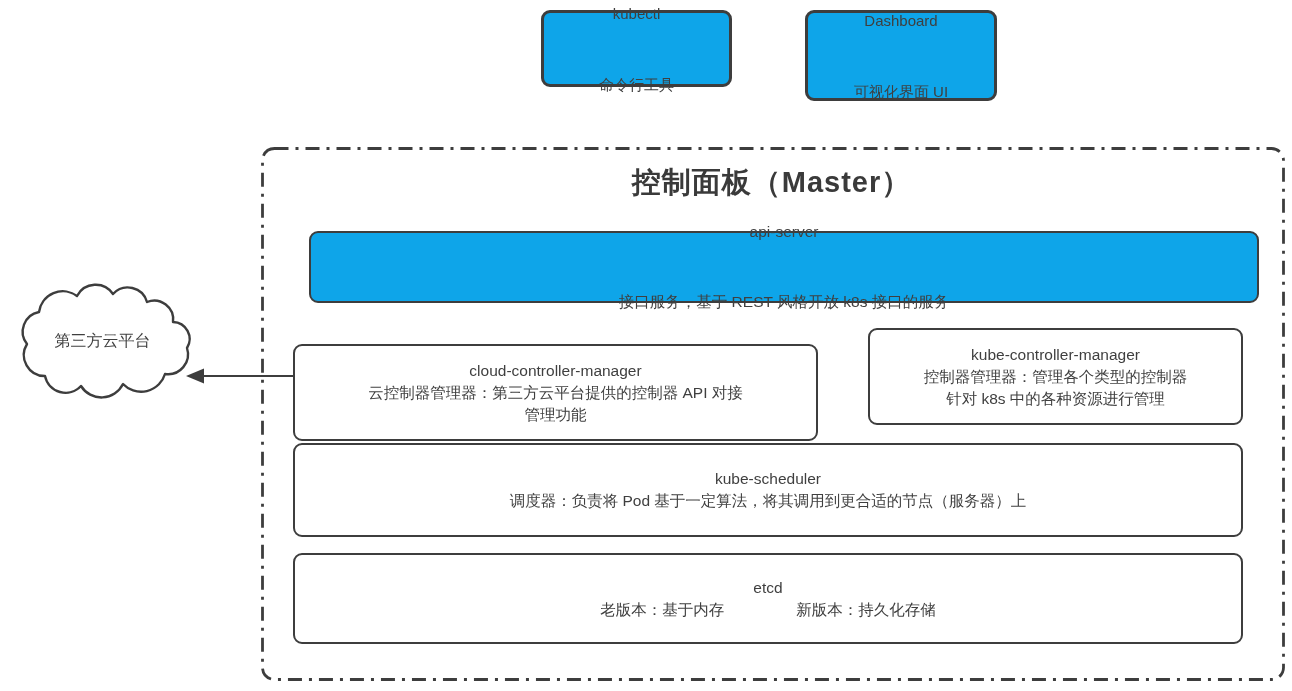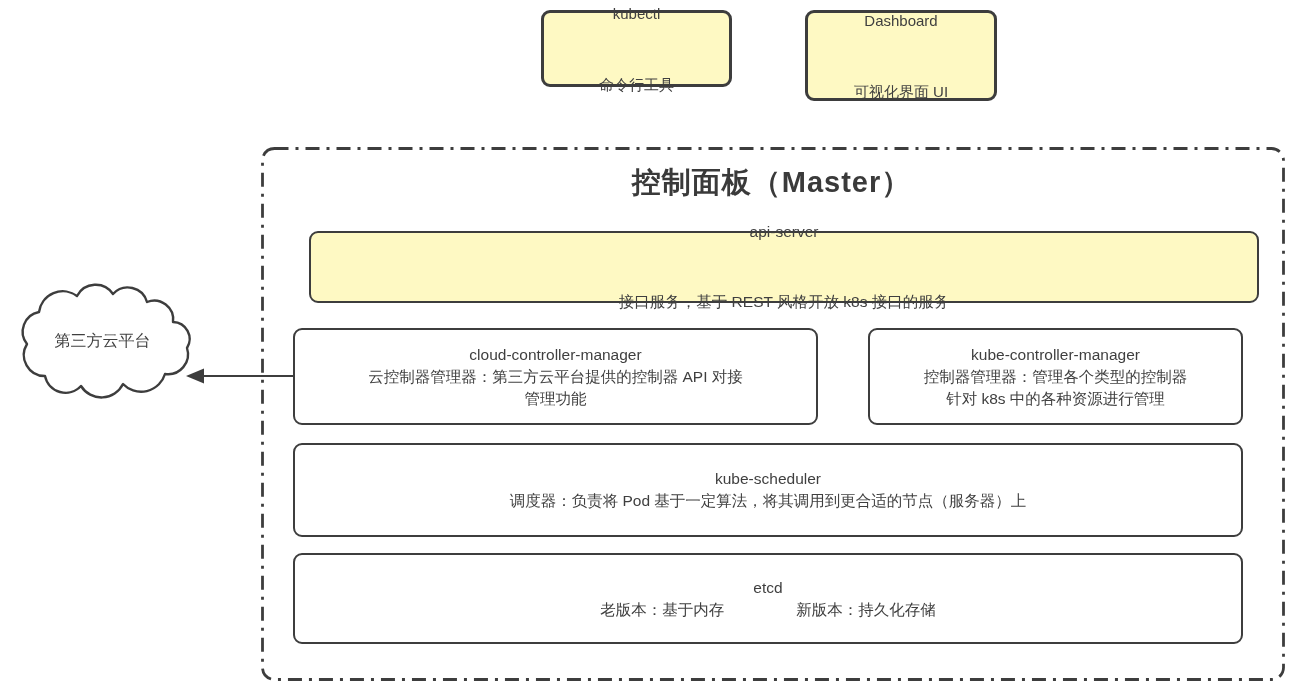--- a/index.html
+++ b/index.html
@@ -5,31 +5,31 @@
   html,body{margin:0;padding:0;background:#ffffff;}
   .stage{
     position:relative;width:1292px;height:691px;background:#ffffff;
     font-family:"Liberation Sans","DejaVu Sans",sans-serif;color:#3f3f3f;overflow:hidden;
   }
   .node{
     position:absolute;box-sizing:border-box;border:2.5px solid #3d3d3d;border-radius:9px;
     background:#ffffff;display:flex;flex-direction:column;align-items:center;justify-content:center;
     text-align:center;font-size:15.5px;line-height:22px;
   }
-  .green{background:#fef9c3;gap:48px;}
+  .green{background:#0ea5e9;gap:48px;}
   .tool{border-width:3px;font-size:15px;line-height:23px;}
   .kubectl{left:541px;top:10px;width:191px;height:77px;}
   .dashboard{left:805px;top:10px;width:192px;height:91px;}
   .panel-border{position:absolute;left:260px;top:146px;width:1026px;height:536px;}
   .panel-title{
     position:absolute;left:262px;top:163px;width:1019px;text-align:center;
     font-size:29px;font-weight:bold;color:#3a3a3a;letter-spacing:1px;
   }
   .api-server{left:309px;top:231px;width:950px;height:72px;}
-  .cloud-ctrl{left:293px;top:328px;width:525px;height:97px;}
+  .cloud-ctrl{left:293px;top:344px;width:525px;height:97px;}
   .kube-ctrl{left:868px;top:328px;width:375px;height:97px;}
   .scheduler{left:293px;top:443px;width:950px;height:94px;}
   .etcd{left:293px;top:553px;width:950px;height:91px;text-align:right;}
   .cloud-shape{position:absolute;left:5px;top:282px;width:195px;height:120px;}
   .cloud-label{
     position:absolute;left:5px;top:282px;width:195px;height:118px;
     display:flex;align-items:center;justify-content:center;font-size:16px;
   }
   .arrow{position:absolute;left:185px;top:364px;width:112px;height:24px;}
   .gap-left{margin-left:72px;}

